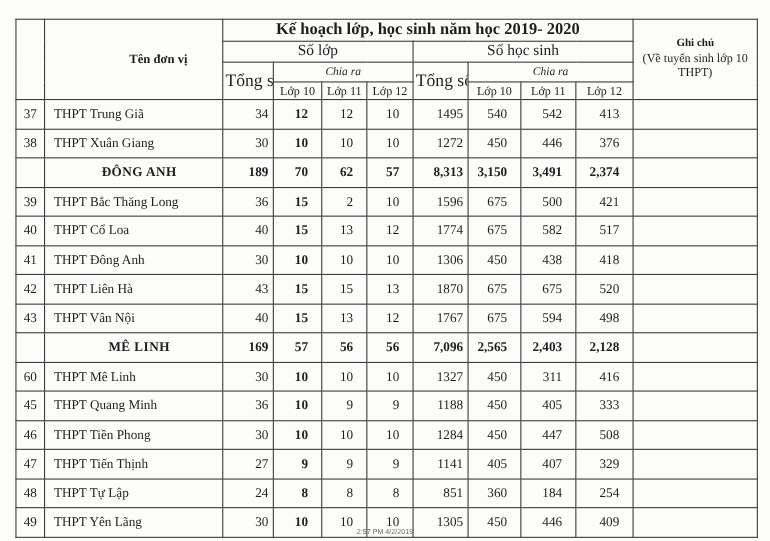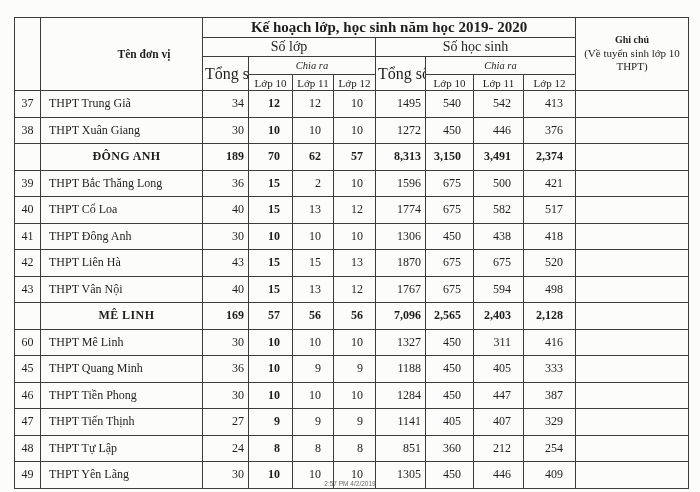--- a/index.html
+++ b/index.html
@@ -257,21 +257,21 @@
         <tr>
     <td class="c-tt">46</td>
     <td class="c-name">THPT Tiền Phong</td>
     <td class="c-num tight">30</td>
     <td class="c-num pad c-g10">10</td>
     <td class="c-num pad">10</td>
     <td class="c-num pad">10</td>
     <td class="c-num tight">1284</td>
     <td class="c-num pad">450</td>
     <td class="c-num pad">447</td>
-    <td class="c-num pad">387</td>
+    <td class="c-num pad">508</td>
     <td class="c-note"></td>
   </tr>
         <tr>
     <td class="c-tt">47</td>
     <td class="c-name">THPT Tiến Thịnh</td>
     <td class="c-num tight">27</td>
     <td class="c-num pad c-g10">9</td>
     <td class="c-num pad">9</td>
     <td class="c-num pad">9</td>
     <td class="c-num tight">1141</td>
@@ -282,21 +282,21 @@
   </tr>
         <tr>
     <td class="c-tt">48</td>
     <td class="c-name">THPT Tự Lập</td>
     <td class="c-num tight">24</td>
     <td class="c-num pad c-g10">8</td>
     <td class="c-num pad">8</td>
     <td class="c-num pad">8</td>
     <td class="c-num tight">851</td>
     <td class="c-num pad">360</td>
-    <td class="c-num pad">212</td>
+    <td class="c-num pad">184</td>
     <td class="c-num pad">254</td>
     <td class="c-note"></td>
   </tr>
         <tr>
     <td class="c-tt">49</td>
     <td class="c-name">THPT Yên Lãng</td>
     <td class="c-num tight">30</td>
     <td class="c-num pad c-g10">10</td>
     <td class="c-num pad">10</td>
     <td class="c-num pad">10</td>

